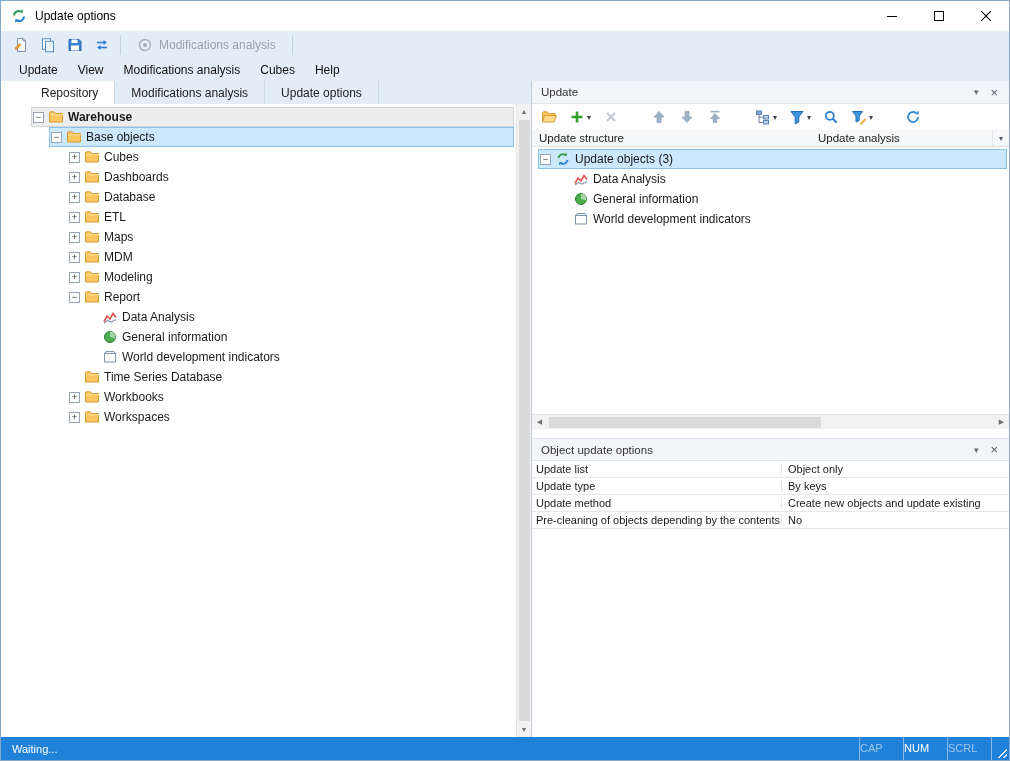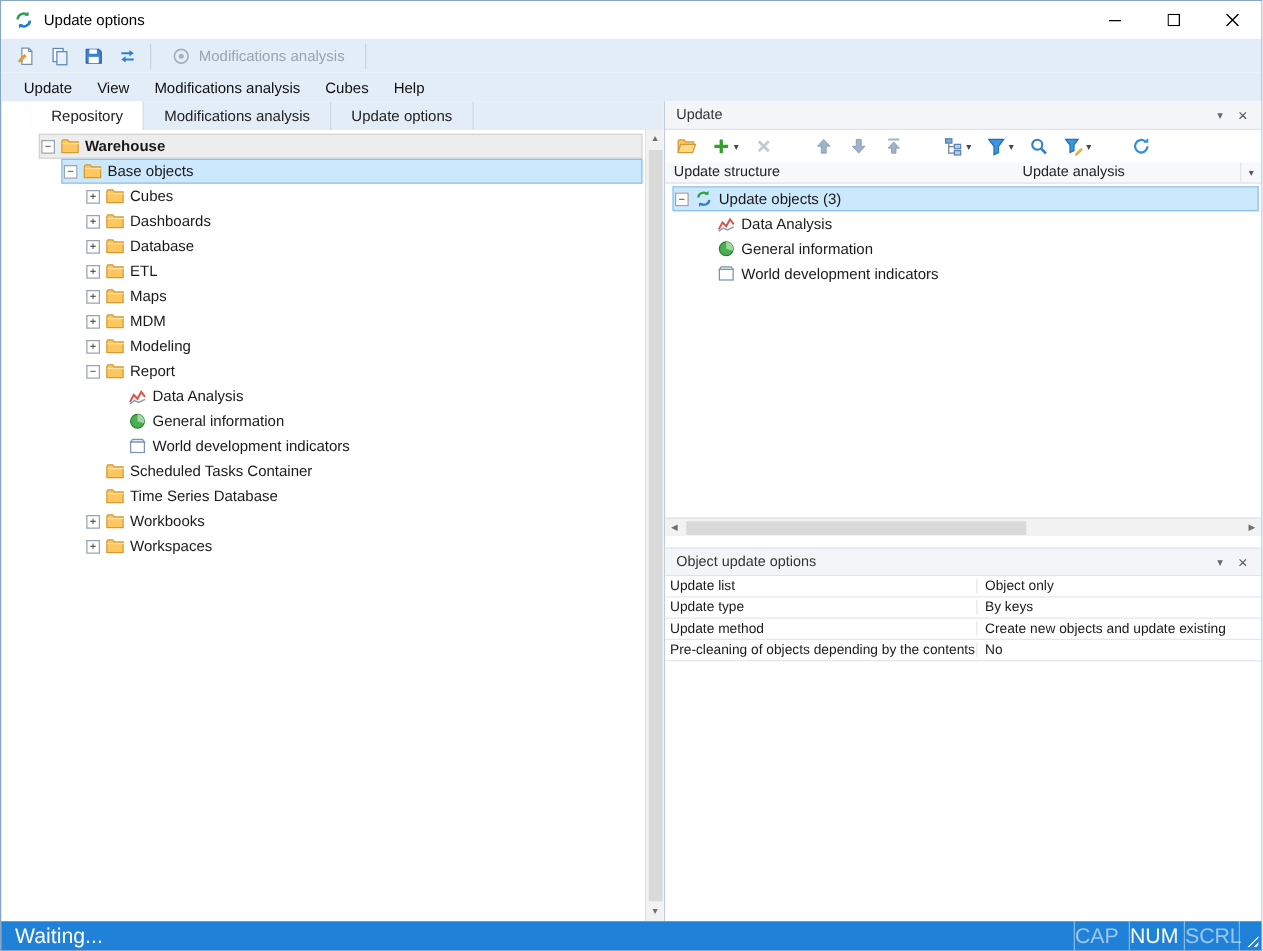--- a/index.html
+++ b/index.html
@@ -87,21 +87,21 @@
 
   .splitter { height:9px; flex:none; background:#fff; }
 
   
   .options-table { flex:1; background:#fff; font-size:11px; overflow:hidden; }
   .opt-row { height:17px; display:flex; border-bottom:1px solid #e7e7e7; align-items:center; }
   .opt-label { width:250px; flex:none; padding:0 4px; border-right:1px solid #e7e7e7; white-space:nowrap; overflow:hidden; display:flex; align-items:center; }
   .opt-value { flex:1; padding:0 6px; white-space:nowrap; overflow:hidden; display:flex; align-items:center; }
 
   
-  .statusbar { height:23px; flex:none; background:#1f81d7; color:#fff; display:flex; align-items:center; font-size:17px; }
+  .statusbar { height:23px; flex:none; background:#1f81d7; color:#fff; display:flex; align-items:center; font-size:11px; }
   .sb-status { padding-left:11px; flex:1; }
   .sb-ind { width:44px; line-height:23px; border-left:1px solid rgba(255,255,255,0.45); }
   .sb-ind.dim { color:rgba(255,255,255,0.55); }
   .sb-grip { width:18px; height:23px; border-left:1px solid rgba(255,255,255,0.45); position:relative; }
   .sb-grip::after { content:''; position:absolute; right:2px; bottom:2px; width:12px; height:12px;
       background:repeating-linear-gradient(135deg, transparent 0 2.5px, rgba(255,255,255,0.85) 2.5px 3.8px);
       clip-path:polygon(100% 0, 100% 100%, 0 100%); }
 </style>
 </head>
 <body>
@@ -373,33 +373,20 @@
               <span class="indent" style="width: 60px;"></span>
               <div class="row-body">
                 <span class="exp-spacer"></span>
                 <span class="ticon">
                   <svg viewBox="0 0 16 16">
                     <rect x="2.5" y="4.5" width="11" height="8.5" fill="#fff" stroke="#8094ab"></rect>
                     <path d="M2.5 4.5L4 2.5h8l1.5 2z" fill="#e7edf5" stroke="#8094ab"></path>
                   </svg>
                 </span>
                 <span class="tlabel">World development indicators</span>
-              </div>
-            </div>
-            <div class="trow">
-              <span class="indent" style="width: 42px;"></span>
-              <div class="row-body">
-                <span class="exp-spacer"></span>
-                <span class="ticon">
-                  <svg viewBox="0 0 16 16">
-                    <path d="M1.5 13V4l.8-1.2h3.9l1.3 1.7h7V13z" fill="#fdc65f" stroke="#d59a33"></path>
-                    <path d="M2 5.8h13" stroke="#fde39f" stroke-width="1"></path>
-                  </svg>
-                </span>
-                <span class="tlabel">Scheduled Tasks Container</span>
               </div>
             </div>
             <div class="trow">
               <span class="indent" style="width: 42px;"></span>
               <div class="row-body">
                 <span class="exp-spacer"></span>
                 <span class="ticon">
                   <svg viewBox="0 0 16 16">
                     <path d="M1.5 13V4l.8-1.2h3.9l1.3 1.7h7V13z" fill="#fdc65f" stroke="#d59a33"></path>
                     <path d="M2 5.8h13" stroke="#fde39f" stroke-width="1"></path>

